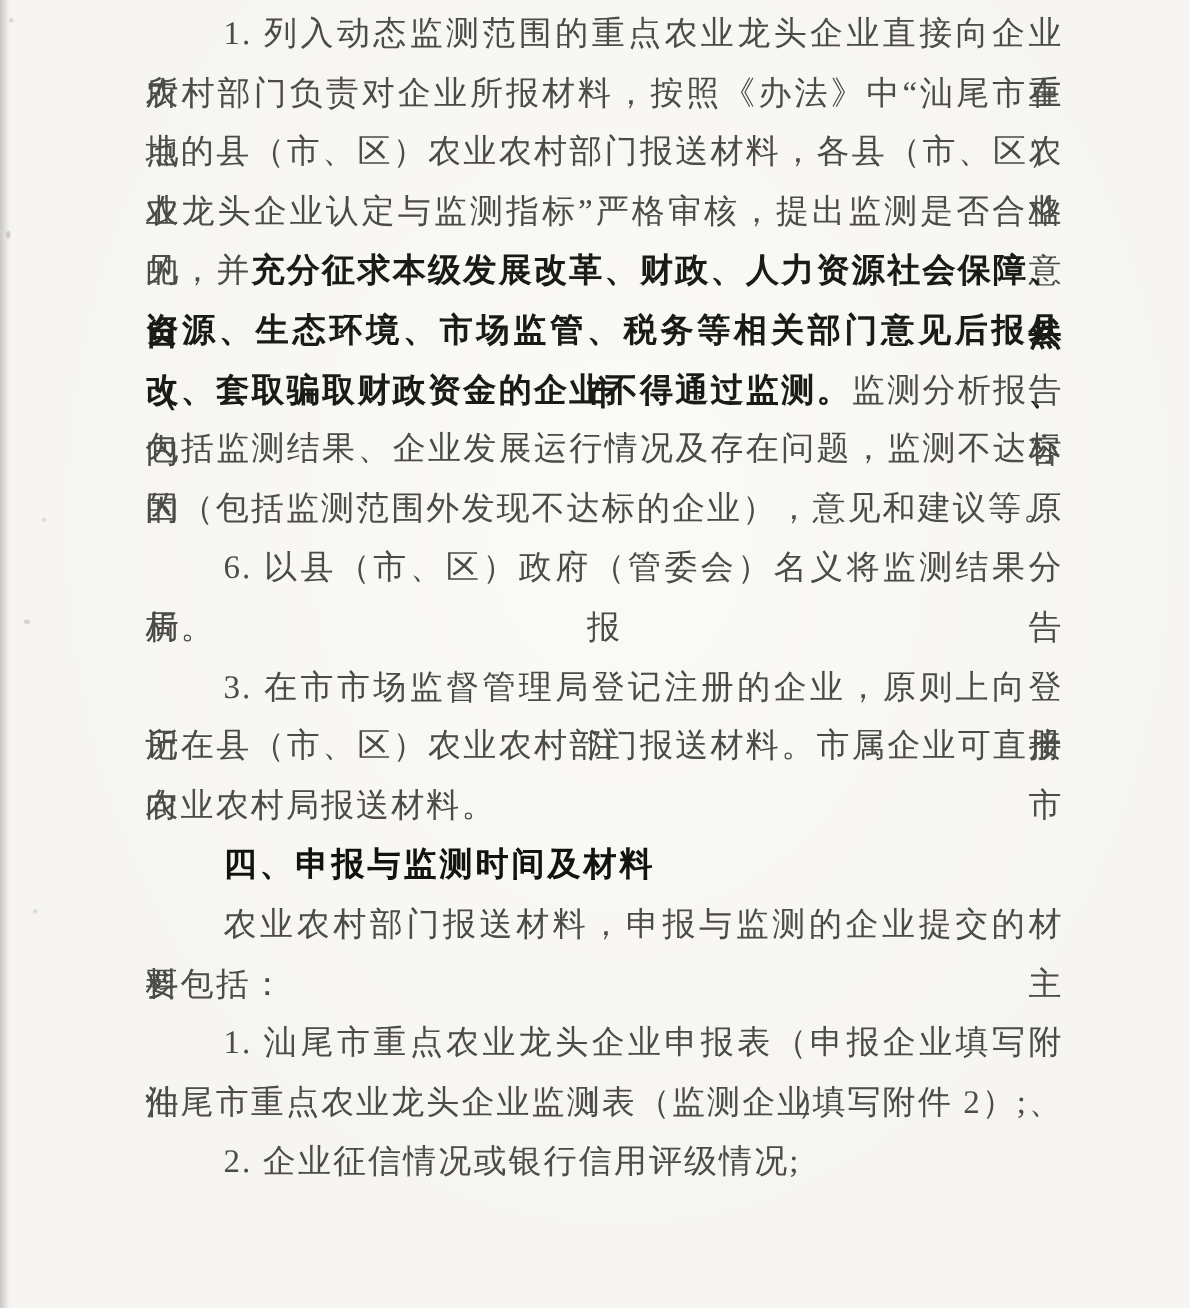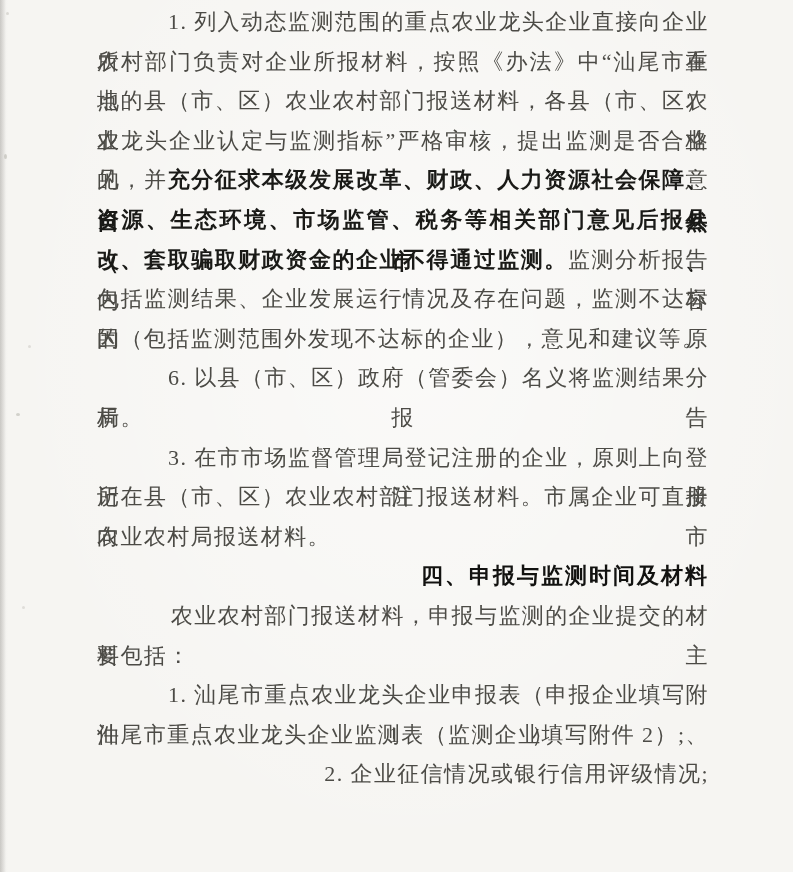--- a/index.html
+++ b/index.html
@@ -25,21 +25,21 @@
     letter-spacing: 1.4px;
     color: #4c4b46;
     text-align: left;
   }
   .line { height: 39.6px; white-space: nowrap; }
   .line.fill {
     white-space: normal;
     text-align: justify;
     text-align-last: justify;
   }
-  .line.indent { text-indent: 52px; text-align: right; }
+  .line.indent { text-indent: 52px; }
   .b {
     font-weight: 700;
     color: #1a1a17;
     font-family: Liberation Mono, monospace;
   }
   .heading .b { color: #121210; letter-spacing: 2px; }
   .edge-left {
     position: absolute; left: 0; top: 0; width: 6px; height: 100%;
     background: linear-gradient(to right, rgba(110,106,99,0.28), rgba(110,106,99,0));
   }

